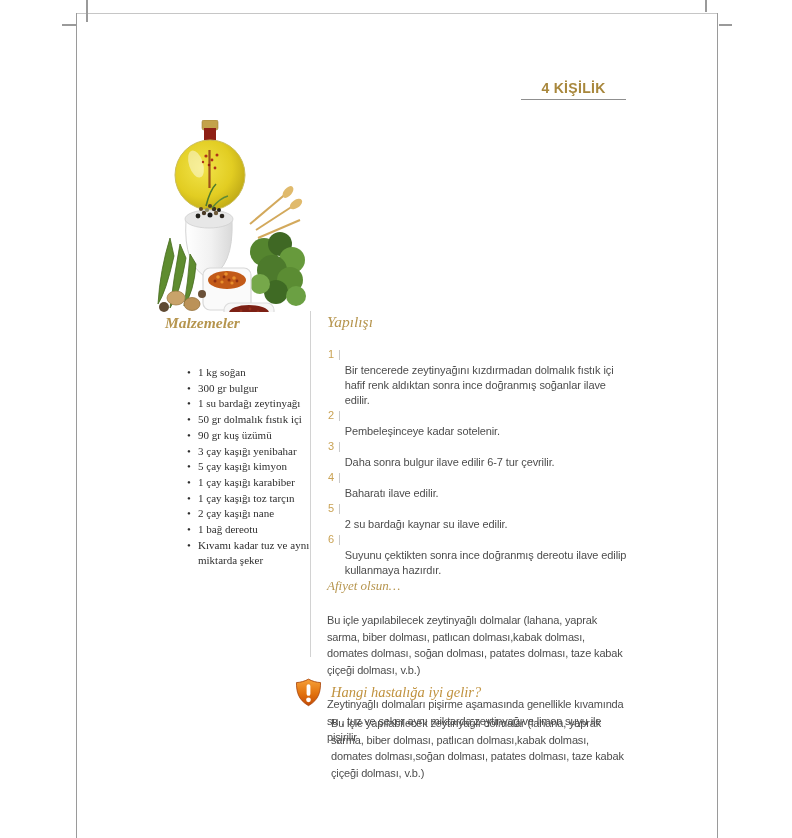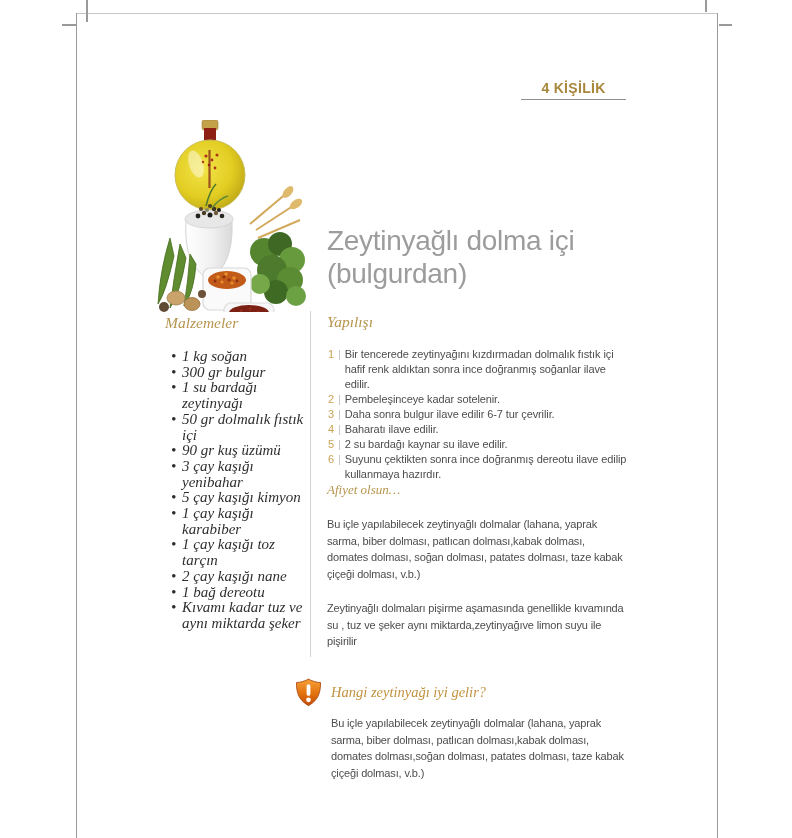--- a/index.html
+++ b/index.html
@@ -24,38 +24,38 @@
   .photo{position:absolute;left:146px;top:120px;width:168px;height:192px;}
 
   
   .title{position:absolute;left:327px;top:224px;font-size:28px;line-height:33px;
          font-weight:300;color:#9c9c9c;letter-spacing:-.3px;}
 
   
   .gold-head{font-family:"Liberation Serif", serif;font-style:italic;color:#b6954e;}
 
   
-  .malzemeler-head{position:absolute;left:165px;top:314px;font-size:15.5px;}
-  .ingredients{position:absolute;left:171px;top:349px;width:138px;margin:0;padding:0;
-               list-style:none;font-family:"Liberation Serif", serif;font-style:italic;
-               font-size:15px;line-height:15.7px;color:#2e2e2e;}
+  .malzemeler-head{position:absolute;left:165px;top:314px;font-size:15.5px;font-weight:bold;}
+  .ingredients{position:absolute;left:171px;top:349px;width:138px;margin:16px;padding:0;
+               list-style:none;font-family:"Liberation Serif", serif;
+               font-size:11px;line-height:15.7px;color:#2e2e2e;}
   .ingredients li{position:relative;padding-left:11px;}
   .ingredients li::before{content:"\2022";position:absolute;left:0;top:0;}
 
   
   .divider{position:absolute;left:310px;top:311px;width:1px;height:346px;background:#d2d2d2;}
 
   
   .prep{position:absolute;left:327px;top:313px;width:304px;}
   .prep-head{font-size:15.5px;}
   .steps{margin-top:16px;font-size:11px;line-height:15px;color:#4d4d4d;letter-spacing:-.1px;}
   .step{display:flex;}
   .step-num{min-width:7px;text-align:right;color:#c9a254;flex-shrink:0;}
   .step-sep{margin:0 4px 0 4px;color:#c4c4c4;flex-shrink:0;}
-  .step-text{flex:1;}
+  .step-text{flex:1;margin-top:16px;}
   .afiyet-head{margin-top:0;font-size:13px;}
   .note{margin-top:18px;font-size:11px;line-height:16.5px;color:#4d4d4d;letter-spacing:-.15px;width:302px;}
 
   
   .health{position:absolute;left:295px;top:678px;width:345px;}
   .health-row{display:flex;align-items:center;gap:9px;}
   .health-head{font-size:14.5px;color:#c0923f;}
   .health-text{margin-left:36px;margin-top:8px;width:302px;font-size:11px;line-height:16.5px;
                color:#4d4d4d;letter-spacing:-.15px;}
 </style>
@@ -184,24 +184,20 @@
     </g>
 
     <g>
       <ellipse cx="30" cy="178" rx="9" ry="7" fill="#c9a36a" stroke="#a07c46" stroke-width="0.8"></ellipse>
       <ellipse cx="46" cy="184" rx="8" ry="6.5" fill="#bb9258" stroke="#96713c" stroke-width="0.8"></ellipse>
       <circle cx="18" cy="187" r="5" fill="#5f4a33"></circle>
       <circle cx="56" cy="174" r="4" fill="#6b5138"></circle>
     </g>
   </svg>
 
-  <h1 class="title" style="margin:0;font-weight:300;">
-    <span>Zeytinyağlı dolma içi</span><br>
-    <span>(bulgurdan)</span>
-  </h1>
 
   <div class="gold-head malzemeler-head">Malzemeler</div>
   <ul class="ingredients">
       <li>1 kg soğan</li>
       <li>300 gr bulgur</li>
       <li>1 su bardağı zeytinyağı</li>
       <li>50 gr dolmalık fıstık içi</li>
       <li>90 gr kuş üzümü</li>
       <li>3 çay kaşığı yenibahar</li>
       <li>5 çay kaşığı kimyon</li>
@@ -260,18 +256,18 @@
           <linearGradient id="shield" x1="0" y1="0" x2="0" y2="1">
             <stop offset="0%" stop-color="#f6a13a"></stop>
               <stop offset="55%" stop-color="#e2720e"></stop>
             <stop offset="100%" stop-color="#c24a05"></stop>
           </linearGradient>
         </defs>
         <path d="M12,1 C9,2.8 4.5,4 1.2,4.1 C1.2,12 2.5,19.5 12,24.8 C21.5,19.5 22.8,12 22.8,4.1 C19.5,4 15,2.8 12,1 Z" fill="url(#shield)" stroke="#a33d04" stroke-width="0.7"></path>
         <rect x="10.3" y="5.5" width="3.4" height="10.5" rx="1.7" fill="#ffffff"></rect>
         <circle cx="12" cy="19.6" r="2.1" fill="#ffffff"></circle>
       </svg>
-      <span class="gold-head health-head">Hangi zeytinyağı iyi gelir?</span>
+      <span class="gold-head health-head">Hangi hastalığa iyi gelir?</span>
     </div>
     <div class="health-text">Bu içle yapılabilecek zeytinyağlı dolmalar (lahana, yaprak sarma, biber dolması, patlıcan dolması,kabak dolması, domates dolması,soğan dolması, patates dolması, taze kabak çiçeği dolması, v.b.)</div>
   </div>
 
 </div>
 
 </body></html>

